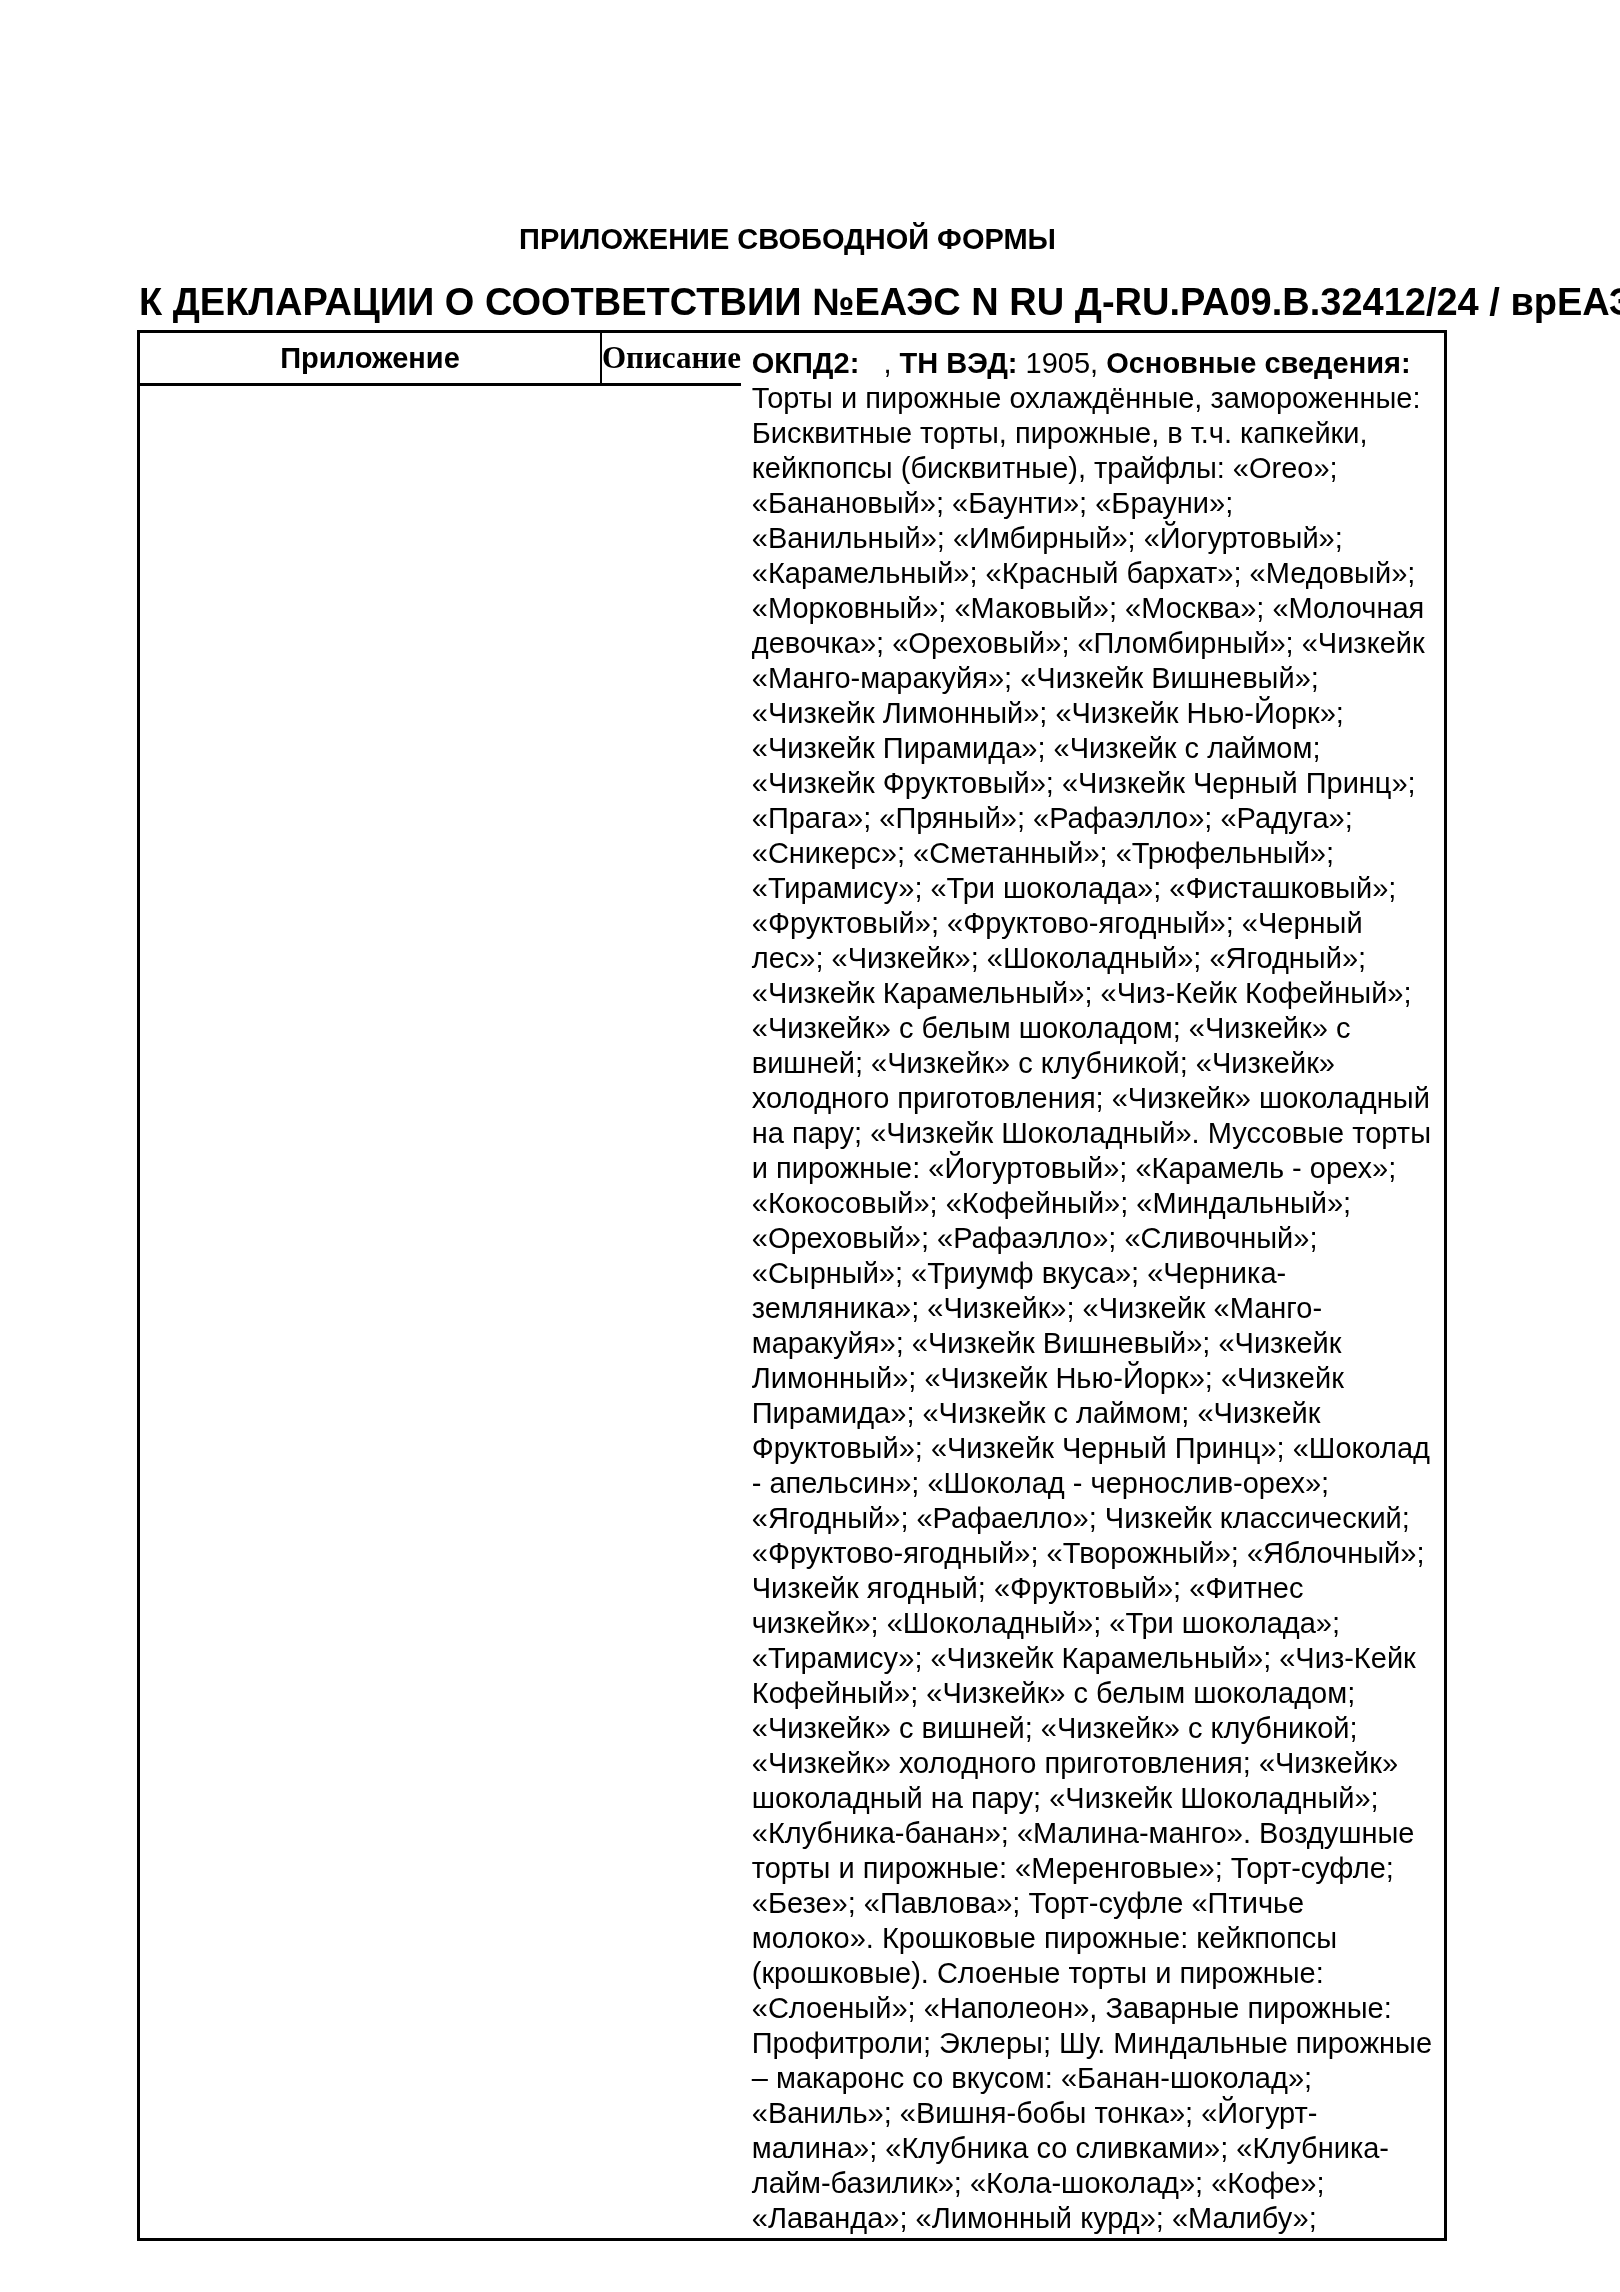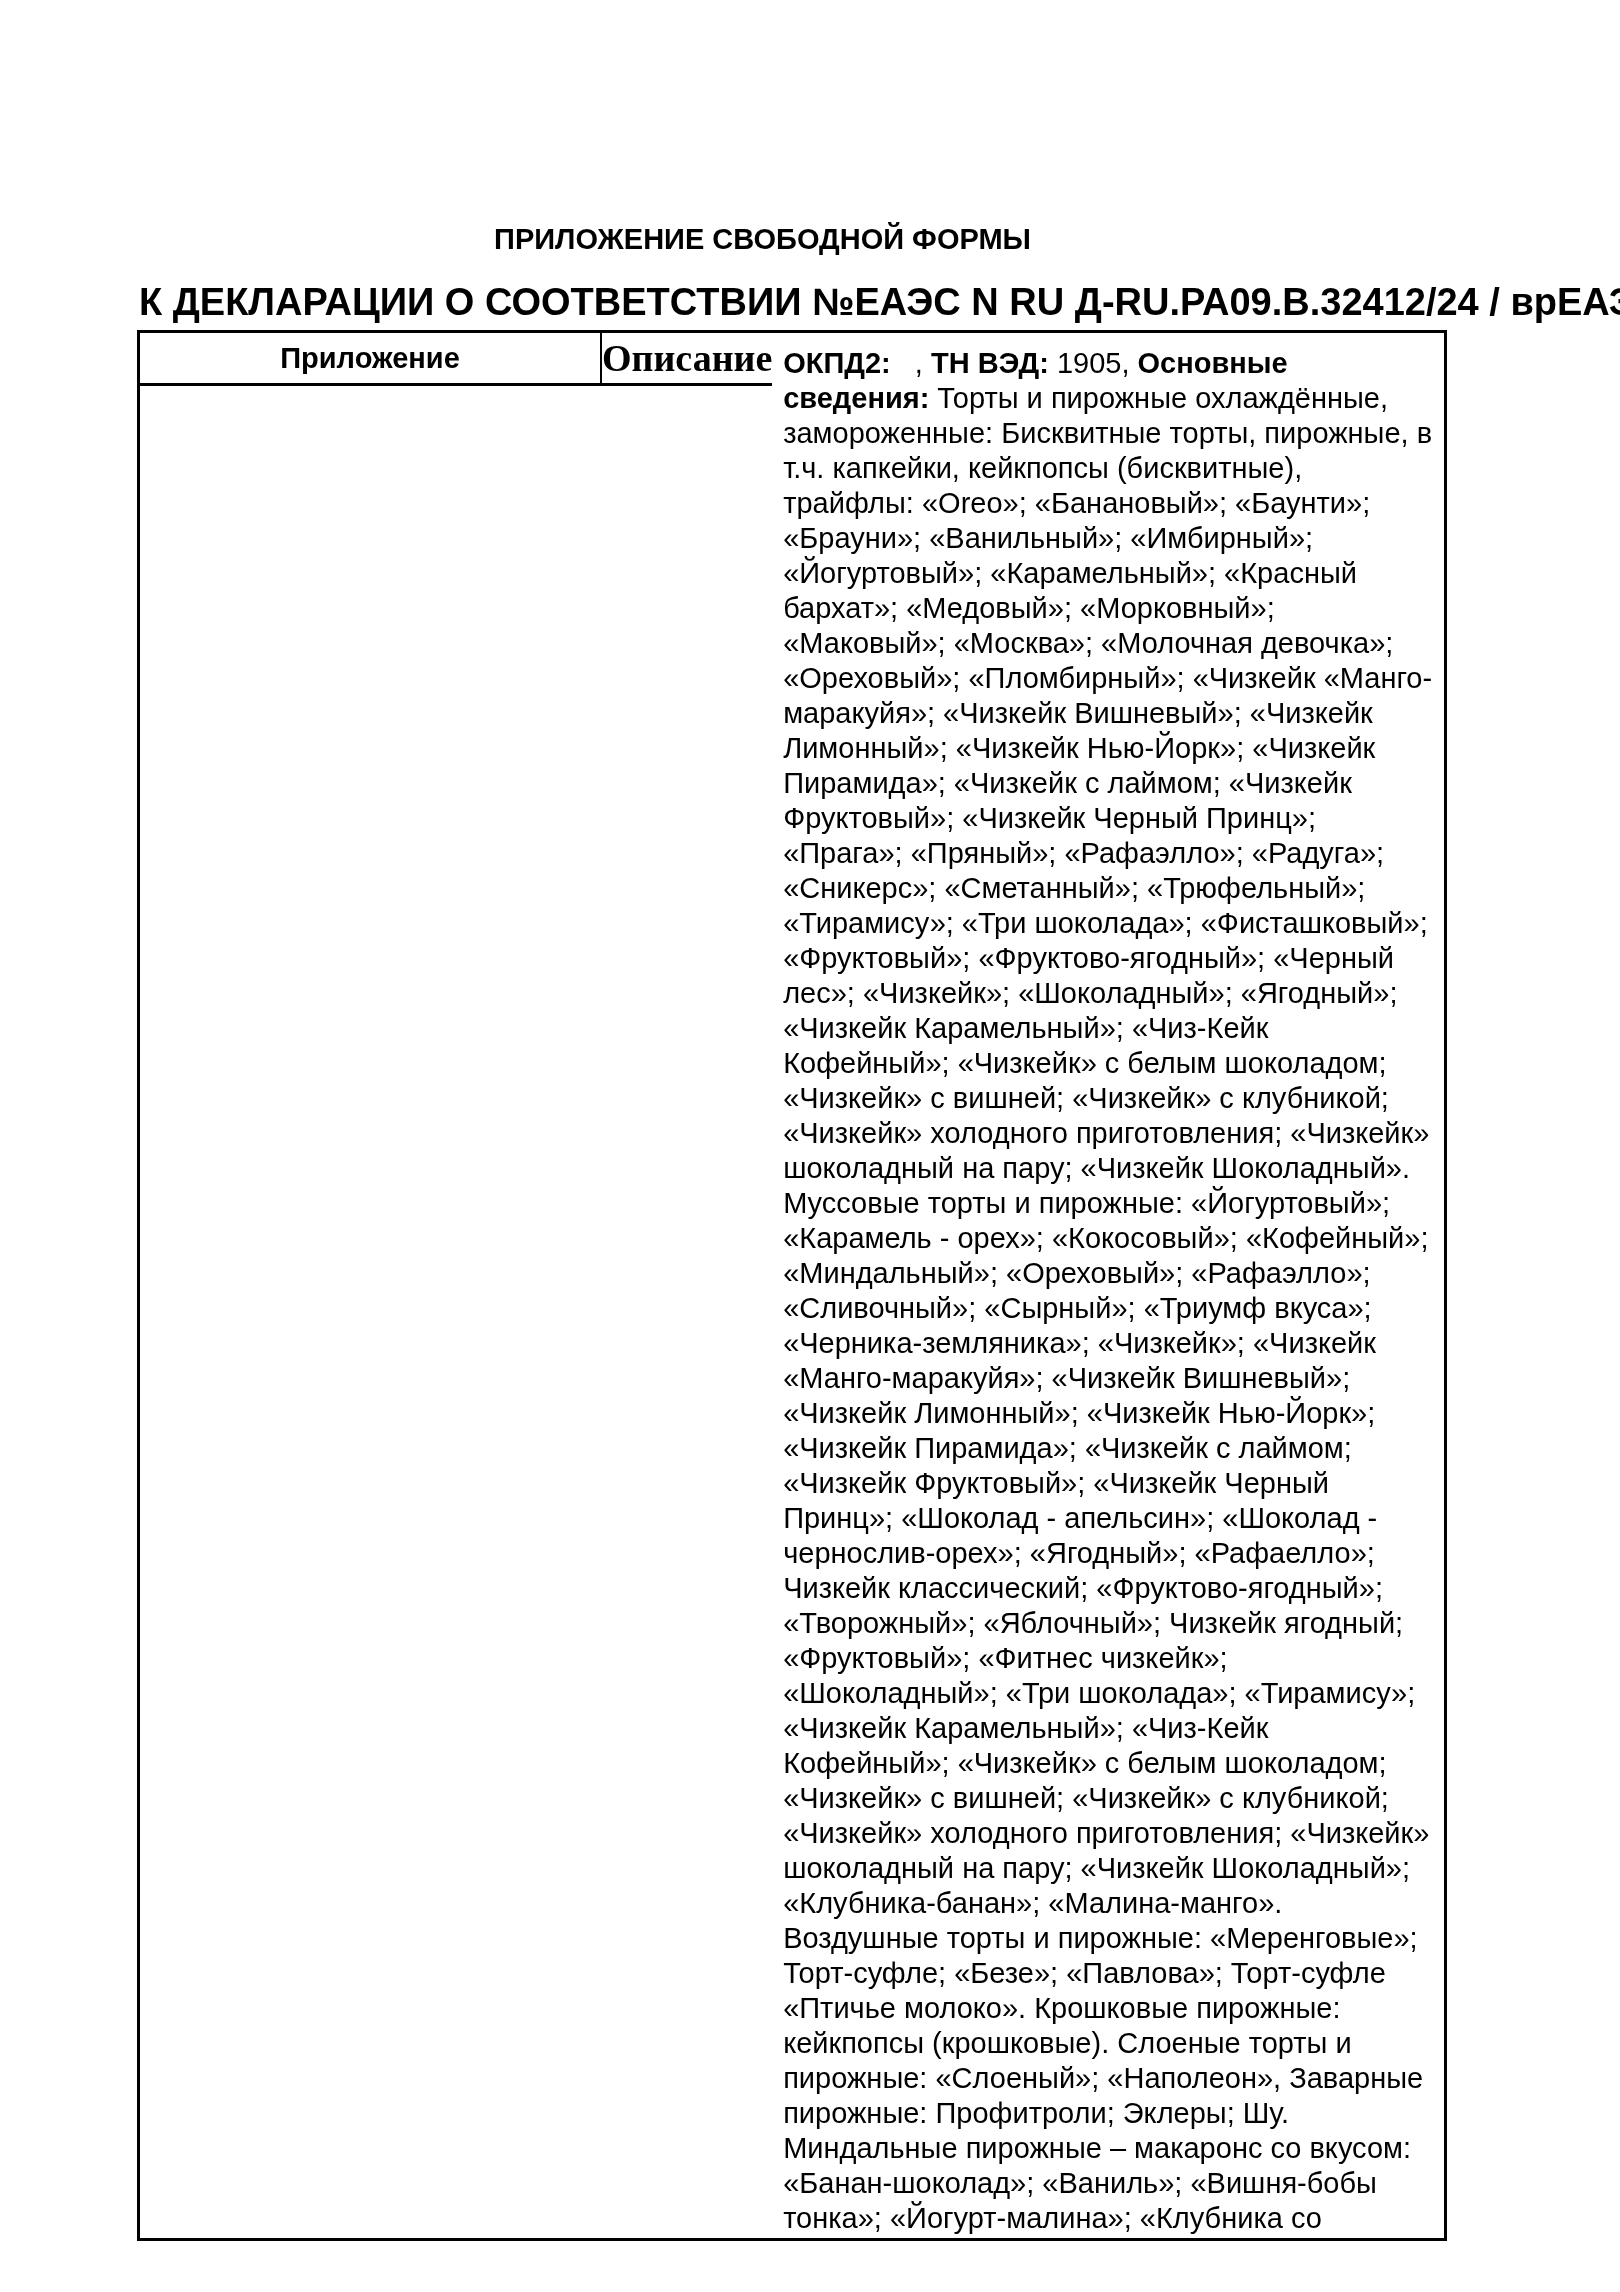--- a/index.html
+++ b/index.html
@@ -9,21 +9,21 @@
   body {
     width: 1620px;
     height: 2293px;
     background: #ffffff;
     position: relative;
     font-family: "Liberation Sans", sans-serif;
     color: #000000;
   }
   .page-title {
     position: absolute;
-    left: 124px;
+    left: 149px;
     top: 223px;
     width: 1277px;
     text-align: center;
     font-size: 29px;
     font-weight: bold;
     white-space: nowrap;
   }
   .page-subtitle {
     position: absolute;
     left: 139px;
@@ -68,21 +68,21 @@
     align-items: center;
     justify-content: center;
     font-size: 29px;
     font-weight: bold;
   }
   .header-row .col-r {
     display: flex;
     align-items: center;
     justify-content: center;
     font-family: "Liberation Serif", serif;
-    font-size: 38px;
+    font-size: 31px;
     font-weight: bold;
   }
   .body-row .col-l {
     padding: 13.7px 9.8px 0 13.7px;
     font-size: 29px;
     font-weight: bold;
   }
   .body-row .col-r {
     padding: 12.7px 11.8px 0 10.8px;
     font-size: 29px;

